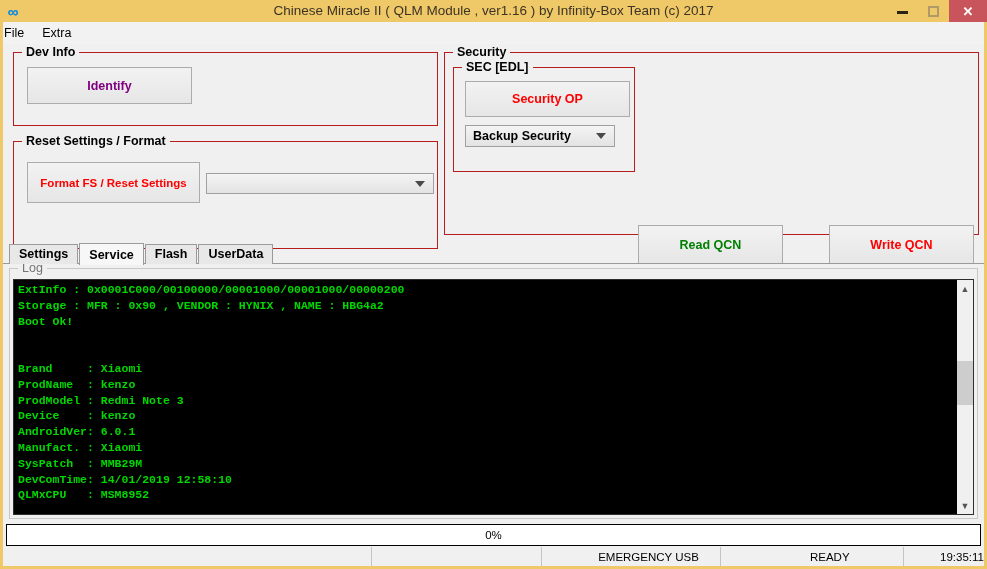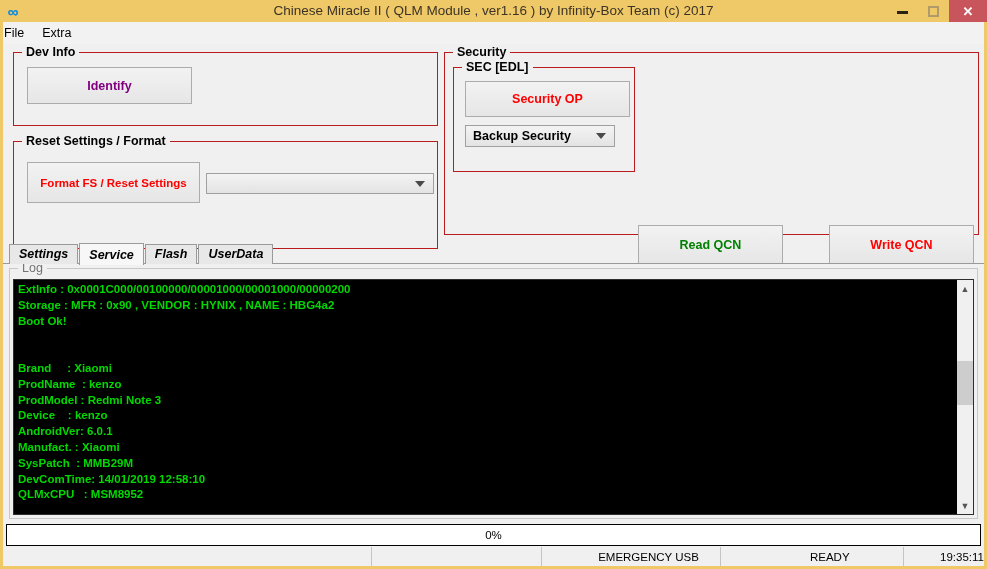--- a/index.html
+++ b/index.html
@@ -109,21 +109,20 @@
     border-left: 5px solid transparent;
     border-right: 5px solid transparent;
     border-top: 6px solid #4a4a4a;
   }
   
   .tabstrip {
     flex: 0 0 20px; height: 20px;
     display: flex; align-items: flex-end;
     padding-left: 6px;
     position: relative;
-    font-style: italic;
   }
   .tabstrip::after {
     content: ""; position: absolute; left: 0; right: 0; bottom: 0;
     height: 1px; background: #9a9a9a;
   }
   .tab {
     font-size: 12.5px; font-weight: bold; color: #000;
     padding: 2px 9px 2px 9px; height: 20px;
     line-height: 15px;
     background: #e8e8e8;
@@ -150,21 +149,21 @@
   }
   .logbox {
     position: absolute; left: 3px; right: 3px; top: 10px; bottom: 3px;
     background: #000000;
     border: 1px solid #2e2e2e;
     display: flex;
   }
   .logtext {
     flex: 1 1 auto; overflow: hidden;
     padding: 2px 16px 0 4px;
-    font-family: Liberation Sans, sans-serif;
+    font-family: Liberation Mono, monospace;
     font-size: 11.5px; font-weight: bold;
     line-height: 15.8px;
     color: #00d800;
     white-space: pre;
   }
   .logline { height: 15.8px; }
   
   .vscroll {
     flex: 0 0 17px; width: 17px;
     background: #f0f0f0;

